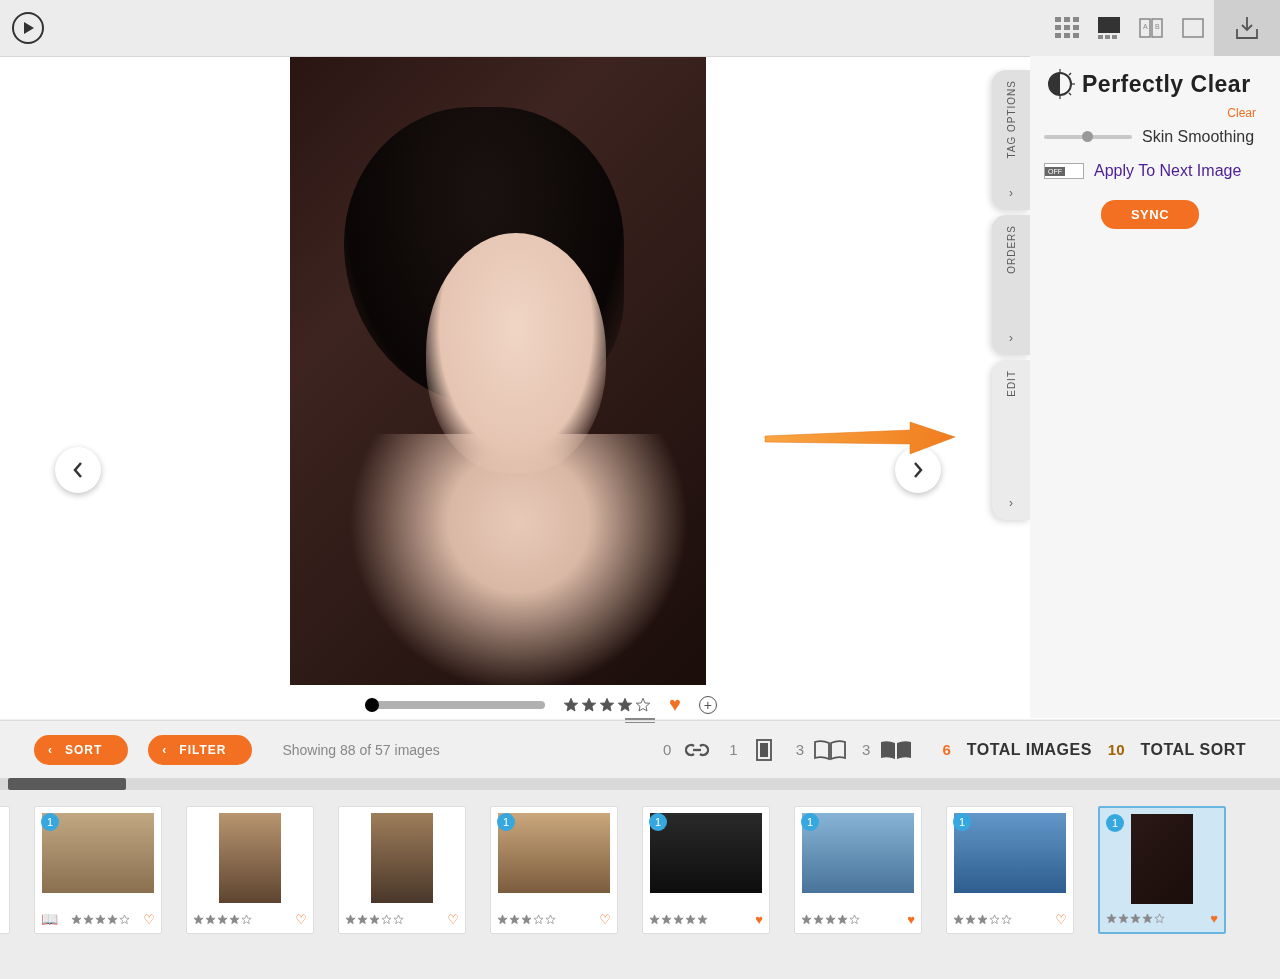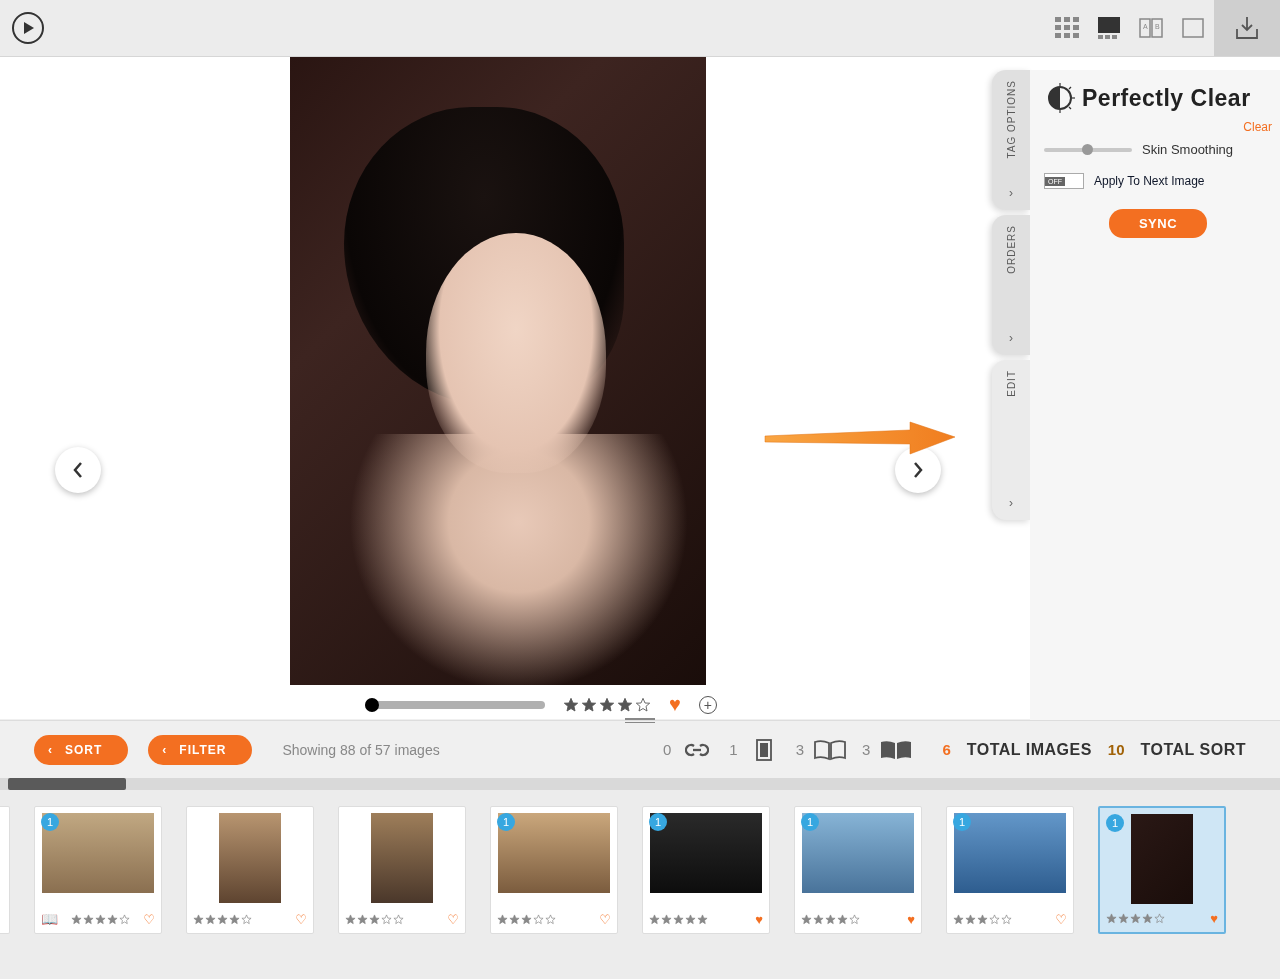--- a/index.html
+++ b/index.html
@@ -37,35 +37,35 @@
   
   .side-tabs { position:absolute; right:250px; top:70px; width:38px; }
   .side-tab { width:38px; background:#e0e0e0; border-radius:14px 0 0 14px; margin-bottom:5px; position:relative; box-shadow:-2px 2px 6px rgba(0,0,0,0.15); }
   .side-tab .label { position:absolute; left:50%; top:10px; transform:translateX(-50%) rotate(180deg); writing-mode:vertical-rl; font-size:10px; color:#5a5a5a; letter-spacing:1px; white-space:nowrap; }
   .side-tab .chev { position:absolute; bottom:10px; left:50%; transform:translateX(-50%); font-size:12px; color:#666; }
   .tab-tag { height:140px; }
   .tab-orders { height:140px; }
   .tab-edit { height:160px; background:#ebebeb; }
 
   
-  .right-panel { position:absolute; right:0; top:70px; width:250px; height:662px; background:#f6f6f6; padding:10px 8px 10px 14px; }
+  .right-panel { position:absolute; right:0; top:56px; width:250px; height:662px; background:#f6f6f6; padding:10px 24px 10px 14px; }
   .brand { display:flex; align-items:center; gap:6px; margin-bottom:6px; margin-top:2px; }
   .brand-icon { width:32px; height:32px; }
   .brand-text { font-size:23px; font-weight:600; color:#222; letter-spacing:0.5px; white-space:nowrap; }
   .clear-link { text-align:right; color:#f36f21; font-size:12px; margin-bottom:6px; cursor:pointer; }
   .preset-list { display:flex; flex-direction:column; gap:1px; margin-bottom:12px; }
   .preset-item { background:#fff; border:1px solid #d8d8d8; font-size:12.5px; color:#333; text-align:center; padding:2px 0; cursor:pointer; }
   .mini-slider-row { display:flex; align-items:center; gap:10px; margin:8px 0 16px; }
   .mini-track { flex:0 0 88px; height:4px; background:#c8c8c8; border-radius:2px; position:relative; }
   .mini-thumb { position:absolute; left:38px; top:-4px; width:11px; height:11px; background:#999; border-radius:50%; }
-  .mini-label { font-size:13px; color:#333; }
+  .mini-label { font-size:16px; color:#333; }
   .apply-row { display:flex; align-items:center; gap:10px; margin-bottom:20px; }
   .toggle-off { width:40px; height:16px; background:#fff; border:1px solid #aaa; position:relative; font-size:7px; display:flex; align-items:center; }
   .toggle-off span { background:#666; color:#fff; padding:1px 3px; }
-  .apply-label { font-size:12px; color:#0f172a; }
+  .apply-label { font-size:16px; color:#4c1d95; }
   .sync-btn { display:block; margin:0 auto; background:#f36f21; color:#fff; border:none; border-radius:14px; padding:7px 30px; font-size:13px; font-weight:600; letter-spacing:0.5px; cursor:pointer; }
 
   
   .callout-arrow { position:absolute; left:760px; top:420px; }
 
   
   .control-bar { position:absolute; top:720px; left:0; right:0; height:58px; background:#f0f0f0; border-top:1px solid #ddd; display:flex; align-items:center; padding:0 34px; gap:20px; }
   .pill-btn { background:#f36f21; color:#fff; border:none; border-radius:16px; height:30px; padding:0 26px 0 14px; font-size:12px; font-weight:600; letter-spacing:1px; display:flex; align-items:center; gap:12px; cursor:pointer; }
   .pill-chev { font-size:12px; }
   .status-text { color:#888; font-size:14px; margin-left:10px; }

